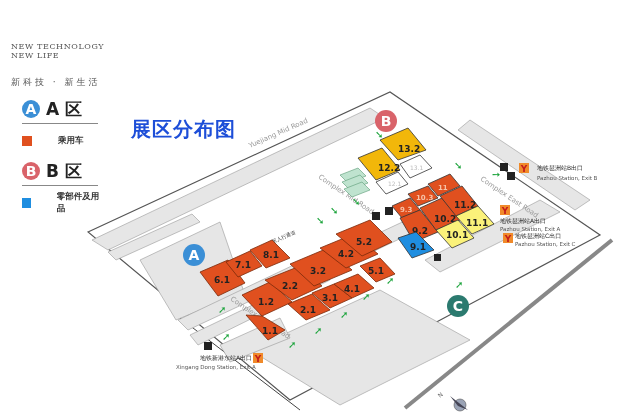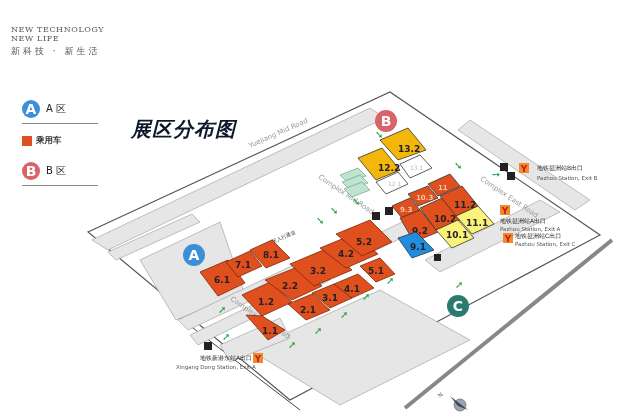--- a/index.html
+++ b/index.html
@@ -1,28 +1,28 @@
 <!DOCTYPE html>
 <html><head>
 <meta charset="utf-8">
 <style>
   html,body{margin:0;padding:0;background:#fff;}
   body{width:640px;height:420px;position:relative;overflow:hidden;font-family:"DejaVu Sans","Liberation Sans",sans-serif;}
-  .brand{position:absolute;left:11px;top:25px;color:#555;}
+  .brand{position:absolute;left:11px;top:42px;color:#555;}
   .brand .en{font-family:"DejaVu Serif","Liberation Serif",serif;font-size:8px;letter-spacing:0.6px;line-height:9px;}
-  .brand .cn{font-size:9px;letter-spacing:3px;margin-top:2px;}
+  .brand .cn{font-size:9px;letter-spacing:3px;margin-top:16px;}
   .legend{position:absolute;left:22px;top:98px;width:80px;}
   .zone-head{display:flex;align-items:center;gap:6px;height:22px;}
   .zone-badge{width:18px;height:18px;border-radius:50%;color:#fff;font-weight:bold;font-size:14px;display:flex;align-items:center;justify-content:center;}
-  .zone-title{font-size:10px;font-weight:normal;color:#222;}
+  .zone-title{font-size:17px;font-weight:bold;color:#222;}
   .rule{height:1px;background:#888;margin:3px 0 7px 0;width:76px;}
-  .leg-row{display:flex;align-items:center;gap:4px;height:19px;}
+  .leg-row{display:flex;align-items:center;gap:26px;height:19px;}
   .sw{width:10px;height:10px;}
   .leg-label{font-size:8.5px;font-weight:bold;color:#333;}
-  .page-title{position:absolute;left:131px;top:116px;font-size:20px;font-weight:bold;color:#0f172a;letter-spacing:1px;font-style:italic;}
+  .page-title{position:absolute;left:131px;top:116px;font-size:20px;font-weight:bold;color:#1d4ed8;letter-spacing:1px;}
   svg.map{position:absolute;left:0;top:0;}
   .svg-txt{font-family:"DejaVu Sans","Liberation Sans",sans-serif;}
 </style>
 </head>
 <body>
 
 <div class="brand">
   <div class="en">NEW TECHNOLOGY</div>
   <div class="en">NEW LIFE</div>
   <div class="cn">新科技 · 新生活</div>
@@ -36,20 +36,24 @@
   <div class="rule"></div>
   <div class="leg-row">
     <div class="sw" style="background:#e0501f"></div>
     <span class="leg-label">乘用车</span>
   </div>
   <div class="zone-head" style="margin-top:10px">
     <div class="zone-badge" style="background:#d9636a">B</div>
     <span class="zone-title">B 区</span>
   </div>
   <div class="rule"></div>
+  <div class="leg-row">
+    <div class="sw" style="background:#1f8ee0"></div>
+    <span class="leg-label">零部件及用品</span>
+  </div>
 </div>
 
 <div class="page-title">展区分布图</div>
 
 <svg class="map" width="640" height="420" viewBox="0 0 640 420">
 
   <g>
     <polygon points="88,232 390,92 600,235 290,400" fill="#fff" stroke="#555" stroke-width="1.2"></polygon>
 
     <polyline points="405,408 612,240" fill="none" stroke="#888" stroke-width="4"></polyline>

